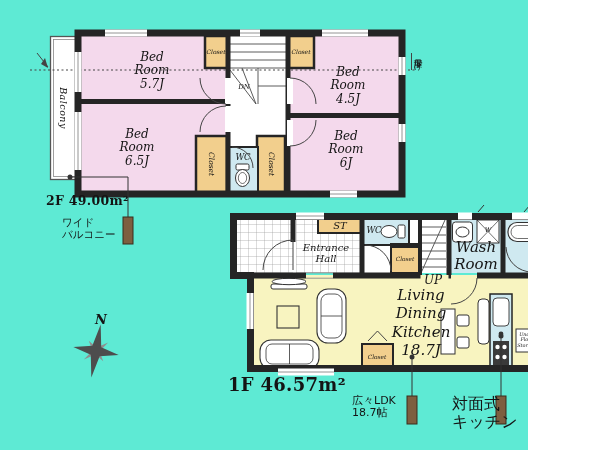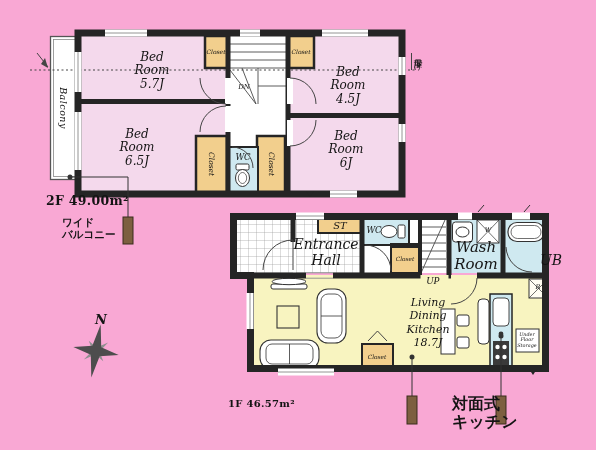--- a/index.html
+++ b/index.html
@@ -1,24 +1,24 @@
 <!DOCTYPE html>
 <html><head>
 <meta charset="utf-8">
 <style>
   html,body{margin:0;padding:0;background:#fff;}
-  .stage{position:relative;width:596px;height:450px;background:#f9a8d4;overflow:hidden;
+  .stage{position:relative;width:528px;height:450px;background:#5eead4;overflow:hidden;
          font-family:"DejaVu Serif","Liberation Serif",serif;}
   .stage svg{position:absolute;left:0;top:0;}
   .lbl{position:absolute;transform:translate(-50%,-50%);font-style:italic;color:#141414;
        text-align:center;white-space:pre;line-height:1.12;pointer-events:none;}
   .rot{transform:translate(-50%,-50%) rotate(90deg);}
   .jp{font-family:"DejaVu Sans","Liberation Sans",sans-serif;font-style:normal;}
   .area{font-style:normal;font-weight:700;transform:translate(0,-50%);text-align:left;letter-spacing:.3px;}
-  .note{transform:none;text-align:left;font-weight:700;}
+  .note{transform:none;text-align:left;font-weight:400;}
   .vert{transform:none;writing-mode:vertical-rl;letter-spacing:1px;}
 </style>
 </head>
 <body>
 
 <div class="stage">
 
 <svg width="600" height="450" viewBox="0 0 600 450">
   <defs>
     <pattern id="tile" width="8" height="8" patternUnits="userSpaceOnUse">
@@ -244,36 +244,38 @@
 <span class="lbl rot" style="left:211px;top:164px;font-size:7.5px;">Closet</span>
 <span class="lbl rot" style="left:271px;top:164px;font-size:7.5px;">Closet</span>
 <span class="lbl" style="left:243px;top:158px;font-size:8.5px;">WC</span>
 <span class="lbl" style="left:244px;top:88px;font-size:7px;text-align:right;">DN</span>
 <span class="lbl area" style="left:46px;top:201px;font-size:12.5px;">2F 49.00m²</span>
 <span class="lbl jp vert" style="left:413px;top:52px;font-size:8.5px;">母屋下げ</span>
 <span class="lbl jp note" style="left:62px;top:217px;font-size:10.5px;">ワイド
 バルコニー</span>
 <span class="lbl" style="left:101px;top:320px;font-size:13px;font-weight:700;">N</span>
 
-<span class="lbl" style="left:326px;top:253px;font-size:14px;">Entrance
+<span class="lbl" style="left:326px;top:253px;font-size:10px;">Entrance
 Hall</span>
 <span class="lbl" style="left:340px;top:226px;font-size:10px;">ST</span>
 <span class="lbl" style="left:374px;top:231px;font-size:8.5px;">WC</span>
 <span class="lbl" style="left:405px;top:259px;font-size:5.8px;">Closet</span>
-<span class="lbl" style="left:433px;top:281px;font-size:10px;font-family:Liberation Serif, serif;">UP</span>
+<span class="lbl" style="left:433px;top:281px;font-size:12px;">UP</span>
 <span class="lbl" style="left:476px;top:256px;font-size:15px;">Wash
 Room</span>
 <span class="lbl" style="left:551px;top:261px;font-size:14px;">UB</span>
 <span class="lbl" style="left:488px;top:231px;font-size:6.5px;">W</span>
 <span class="lbl" style="left:538px;top:288px;font-size:6.5px;">R</span>
-<span class="lbl" style="left:421px;top:323px;font-size:11px;line-height:1.22;margin-left:7px;">Living
+<span class="lbl" style="left:421px;top:323px;font-size:15px;line-height:1.22;">Living
 Dining
 Kitchen
 18.7J</span>
 <span class="lbl" style="left:377px;top:357px;font-size:5.8px;">Closet</span>
 <span class="lbl" style="left:527px;top:340px;font-size:4.9px;">Under
 Floor
 Storage</span>
-<span class="lbl area" style="left:228px;top:404px;font-size:10px;">1F 46.57m²</span>
+<span class="lbl area" style="left:228px;top:385px;font-size:18px;">1F 46.57m²</span>
+<span class="lbl jp note" style="left:352px;top:395px;font-size:11px;">広々LDK
+18.7帖</span>
 <span class="lbl jp note" style="left:452px;top:395px;font-size:16px;">対面式
 キッチン</span>
 
 </div>
 
 </body></html>

